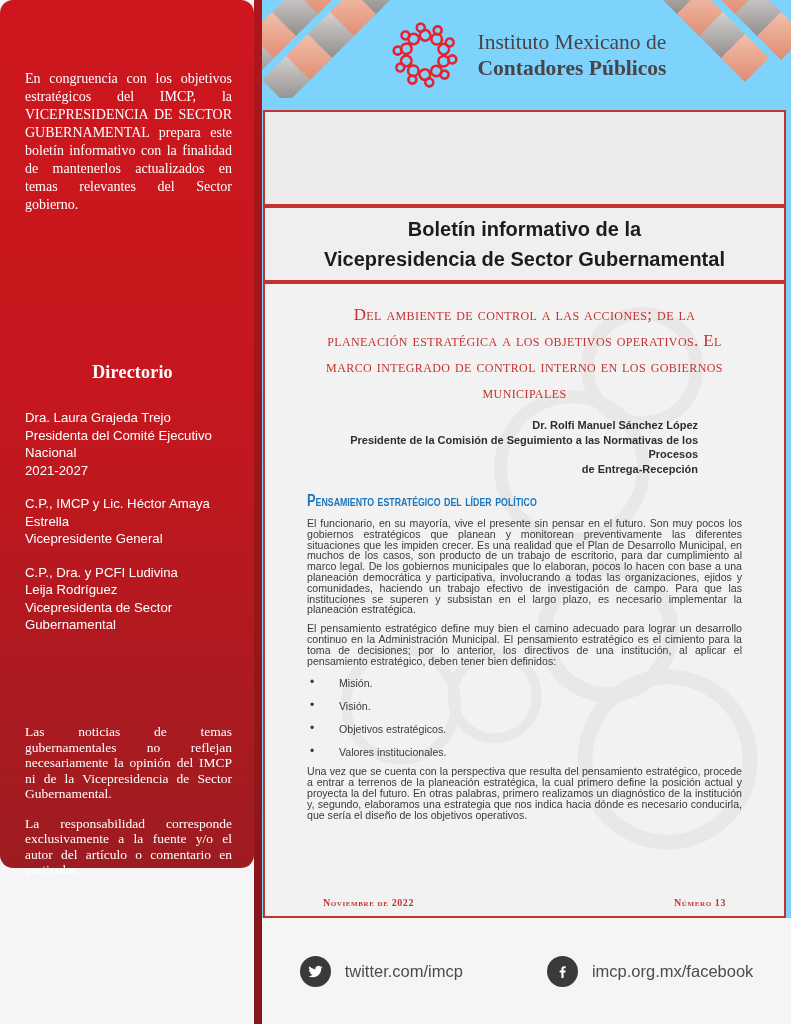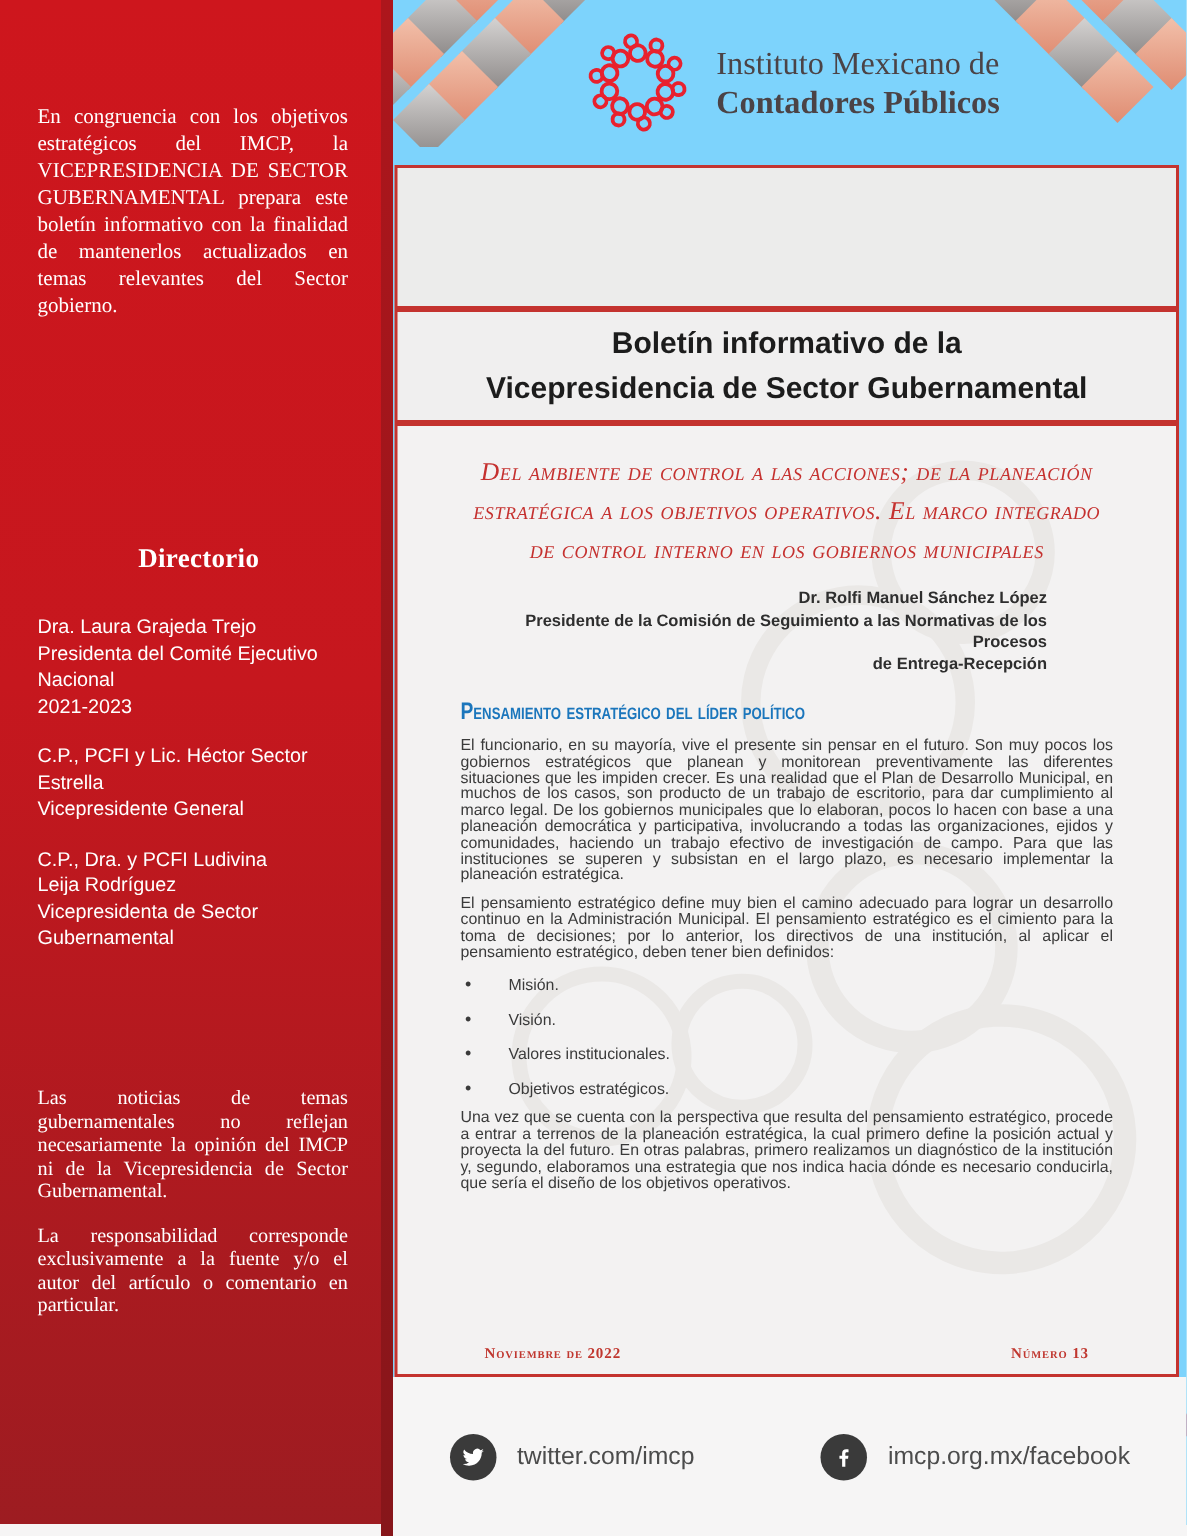--- a/index.html
+++ b/index.html
@@ -4,22 +4,23 @@
 <style>
   html,body{margin:0;padding:0;}
   body{
     width:791px;height:1024px;position:relative;overflow:hidden;
     background:#f6f5f5;font-family:"Liberation Sans",sans-serif;
   }
   .page{position:absolute;inset:0;}
 
   
   .sidebar{
-    position:absolute;left:0;top:0;width:254px;height:1016px;color:#fff;
+    position:absolute;left:0;top:0;width:254px;height:868px;color:#fff;
     background:linear-gradient(to bottom,#ce161d 0%,#c6171e 45%,#9d1c21 100%);
+    border-radius:13px;
   }
   .sidebar-edge{
     position:absolute;left:254px;top:0;width:8px;height:1024px;
     background:linear-gradient(to bottom,#ad161c,#87161a);
   }
   .sb-intro{
     position:absolute;top:70px;left:25px;right:22px;margin:0;
     font-family:"Liberation Serif",serif;font-size:14px;line-height:18px;text-align:justify;
   }
   .sb-heading{
@@ -64,21 +65,21 @@
   .article{
     position:absolute;top:282px;left:1px;width:523px;height:636px;box-sizing:border-box;
     border:2px solid #c4332f;background:#f3f2f2;overflow:hidden;
   }
   .art-watermark{position:absolute;left:0;top:0;z-index:0;}
   .art-content{position:relative;z-index:1;padding:0 42px;}
   .art-title{
     margin:18px 6px 0;text-align:center;
     font-family:"Liberation Serif",serif;font-weight:normal;
     font-variant:small-caps;color:#c5312f;
-    font-size:17px;line-height:26px;letter-spacing:.4px;font-style:italic;
+    font-size:17px;line-height:26px;letter-spacing:.4px;
   }
   .art-author{
     margin:12px 44px 0 0;text-align:right;font-weight:bold;
     font-size:11px;line-height:14.5px;color:#2e2e2e;
   }
   .blue-heading{
     margin:16px 0 0 0;color:#1b76bc;font-weight:bold;font-size:16px;
     font-variant:small-caps;letter-spacing:0;
     transform:scaleX(.8);transform-origin:left center;white-space:nowrap;
   }
@@ -117,24 +118,24 @@
 <div class="page">
 
   <aside class="sidebar">
     <p class="sb-intro">En congruencia con los objetivos estratégicos del IMCP, la VICEPRESIDENCIA DE SECTOR GUBERNAMENTAL prepara este boletín informativo con la finalidad de mantenerlos actualizados en temas relevantes del Sector gobierno.</p>
 
     <section class="sb-directory">
       <h2 class="sb-heading">Directorio</h2>
       <div class="sb-entry">
         <div>Dra. Laura Grajeda Trejo</div>
         <div>Presidenta del Comité Ejecutivo Nacional</div>
-        <div>2021-2023</div>
+        <div>2021-2027</div>
       </div>
       <div class="sb-entry">
-        <div>C.P., PCFI y Lic. Héctor Sector Estrella</div>
+        <div>C.P., IMCP y Lic. Héctor Amaya Estrella</div>
         <div>Vicepresidente General</div>
       </div>
       <div class="sb-entry">
         <div>C.P., Dra. y PCFI Ludivina</div>
         <div>Leija Rodríguez</div>
         <div>Vicepresidenta de Sector Gubernamental</div>
       </div>
     </section>
 
     <section class="sb-note">
@@ -319,22 +320,22 @@
         </div>
 
         <h3 class="blue-heading">Pensamiento estratégico del líder político</h3>
 
         <p class="body-p">El funcionario, en su mayoría, vive el presente sin pensar en el futuro. Son muy pocos los gobiernos estratégicos que planean y monitorean preventivamente las diferentes situaciones que les impiden crecer. Es una realidad que el Plan de Desarrollo Municipal, en muchos de los casos, son producto de un trabajo de escritorio, para dar cumplimiento al marco legal. De los gobiernos municipales que lo elaboran, pocos lo hacen con base a una planeación democrática y participativa, involucrando a todas las organizaciones, ejidos y comunidades, haciendo un trabajo efectivo de investigación de campo. Para que las instituciones se superen y subsistan en el largo plazo, es necesario implementar la planeación estratégica.</p>
         <p class="body-p">El pensamiento estratégico define muy bien el camino adecuado para lograr un desarrollo continuo en la Administración Municipal. El pensamiento estratégico es el cimiento para la toma de decisiones; por lo anterior, los directivos de una institución, al aplicar el pensamiento estratégico, deben tener bien definidos:</p>
 
         <ul class="bullets">
           <li>Misión.</li>
           <li>Visión.</li>
+          <li>Objetivos estratégicos.</li>
           <li>Valores institucionales.</li>
-          <li>Objetivos estratégicos.</li>
         </ul>
 
         <p class="body-p">Una vez que se cuenta con la perspectiva que resulta del pensamiento estratégico, procede a entrar a terrenos de la planeación estratégica, la cual primero define la posición actual y proyecta la del futuro. En otras palabras, primero realizamos un diagnóstico de la institución y, segundo, elaboramos una estrategia que nos indica hacia dónde es necesario conducirla, que sería el diseño de los objetivos operativos.</p>
       </div>
 
       <div class="issue-row">
         <span>Noviembre de 2022</span>
         <span>Número 13</span>
       </div>
     </article>

